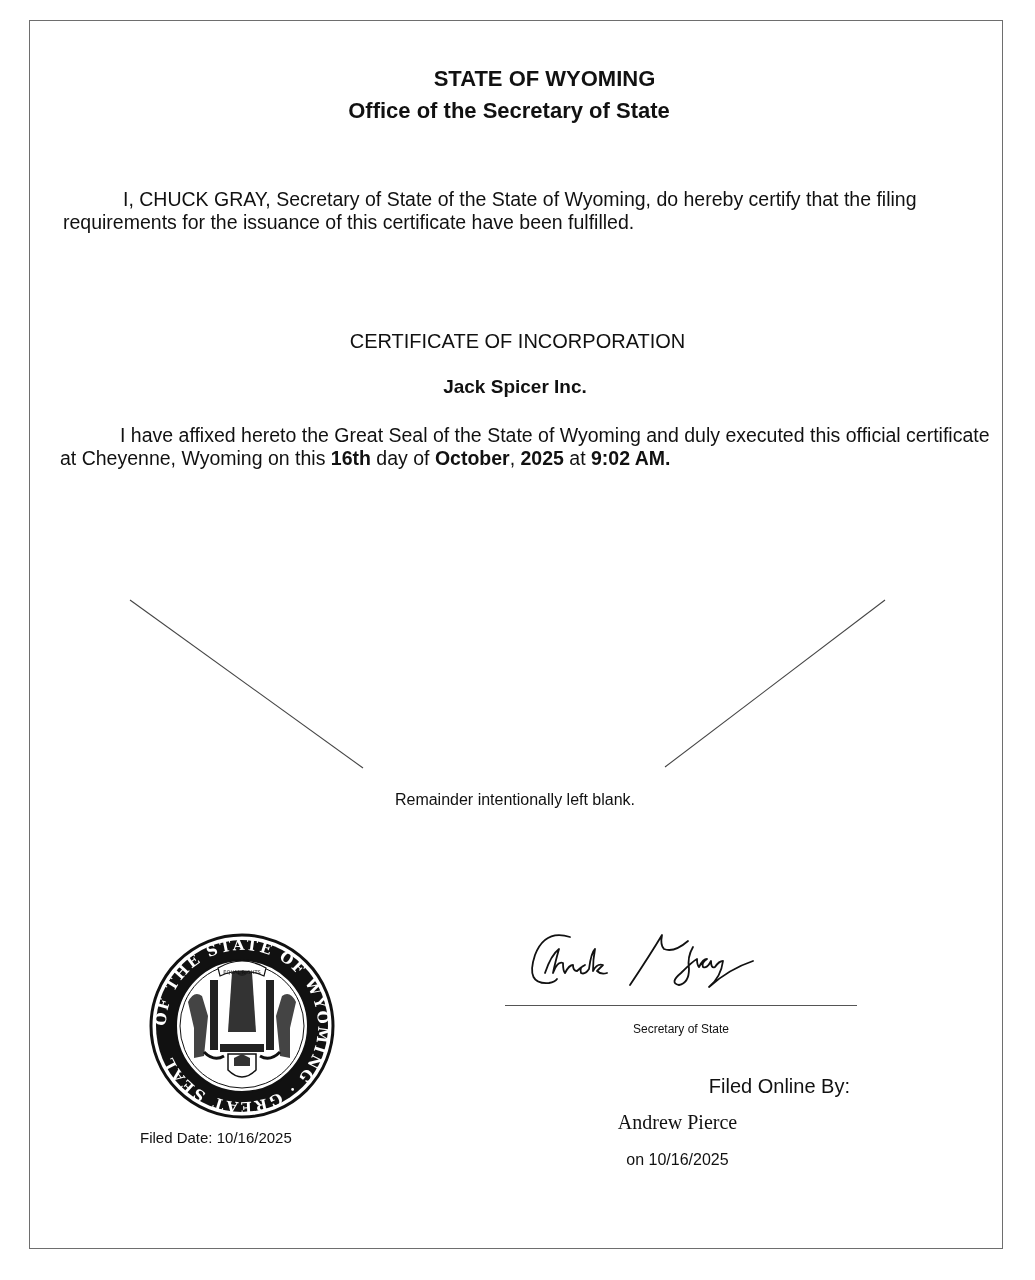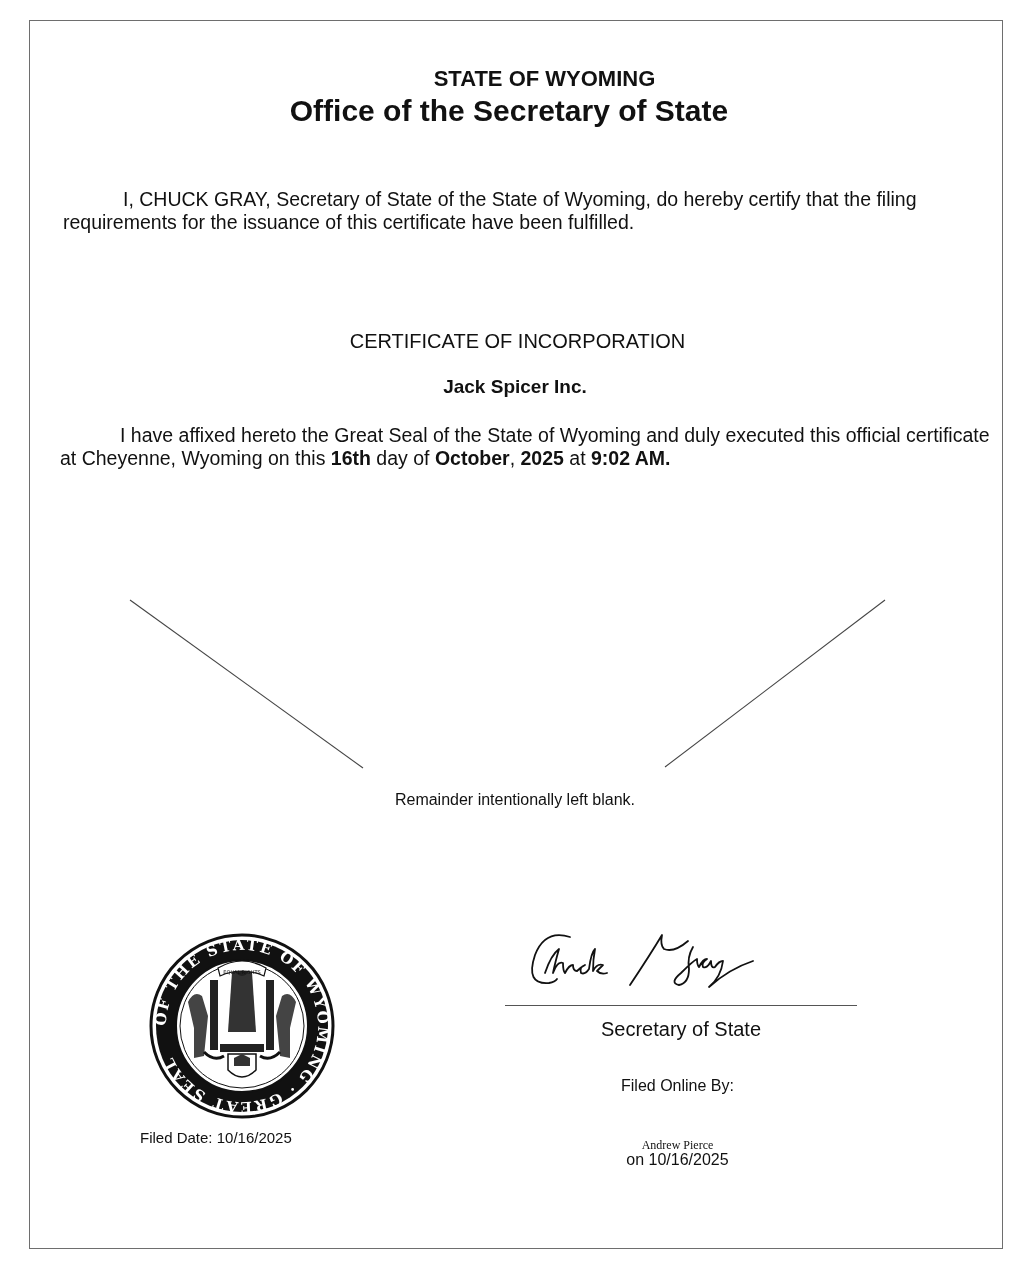--- a/index.html
+++ b/index.html
@@ -3,37 +3,37 @@
   <meta charset="utf-8">
   <style>
     html, body { margin: 0; padding: 0; background: #ffffff; }
     body { width: 1035px; height: 1280px; position: relative; overflow: hidden;
            font-family: "Liberation Sans", sans-serif; color: #111111; }
     .frame { position: absolute; left: 29px; top: 20px; width: 974px; height: 1229px;
              border: 1.5px solid #6e6e6e; box-sizing: border-box; }
     .abs { position: absolute; }
     .center { text-align: center; }
     .h1 { left: 0; width: 1035px; top: 64px; font-size: 22px; font-weight: bold; line-height: 30px; padding-left: 27px; }
-    .h2 { left: 0; width: 1018px; top: 96px; font-size: 30px; font-weight: bold; line-height: 30px; }
+    .h2 { left: 0; width: 1018px; top: 96px; font-size: 22px; font-weight: bold; line-height: 30px; }
     .para { font-size: 19.5px; line-height: 23px; }
     .p1 { left: 63px; top: 188px; width: 930px; }
     .p2 { left: 60px; top: 424px; width: 930px; }
     .indent { display: inline-block; width: 60px; }
     .cert-type { left: 0; width: 1035px; top: 328px; font-size: 20px; line-height: 26px; }
     .company { left: 0; width: 1030px; top: 374px; font-size: 19px; font-weight: bold; line-height: 26px; }
     .blank-note { left: 0; width: 1030px; top: 790px; font-size: 16px; line-height: 20px; }
     .lines { left: 0; top: 0; width: 1035px; height: 1280px; pointer-events: none; }
     .seal { left: 148px; top: 932px; width: 188px; height: 188px; }
     .filed-date { left: 140px; top: 1128px; font-size: 15px; line-height: 20px; }
     .sig { left: 515px; top: 925px; width: 300px; height: 80px; }
     .sig-line { left: 505px; top: 1005px; width: 352px; height: 0; border-top: 1.2px solid #555555; }
-    .sig-title { left: 505px; width: 352px; top: 1017px; font-size: 20px; line-height: 24px; }
-    .filed-by { left: 505px; width: 345px; top: 1076px; font-size: 16px; line-height: 20px; }
-    .filer { left: 505px; width: 345px; top: 1110px; font-size: 12px; line-height: 24px;
-             font-family: "Liberation Serif", serif; margin-top: 23px; }
+    .sig-title { left: 505px; width: 352px; top: 1017px; font-size: 12px; line-height: 24px; }
+    .filed-by { left: 505px; width: 345px; top: 1076px; font-size: 20px; line-height: 20px; text-align: right; }
+    .filer { left: 505px; width: 345px; top: 1110px; font-size: 20px; line-height: 24px;
+             font-family: "Liberation Serif", serif; }
     .filed-on { left: 505px; width: 345px; top: 1150px; font-size: 16px; line-height: 20px; text-align: center; }
   </style>
 </head>
 <body>
 
 <div class="frame"></div>
 
 <div class="abs center h1">STATE OF WYOMING</div>
 <div class="abs center h2">Office of the Secretary of State</div>
 

